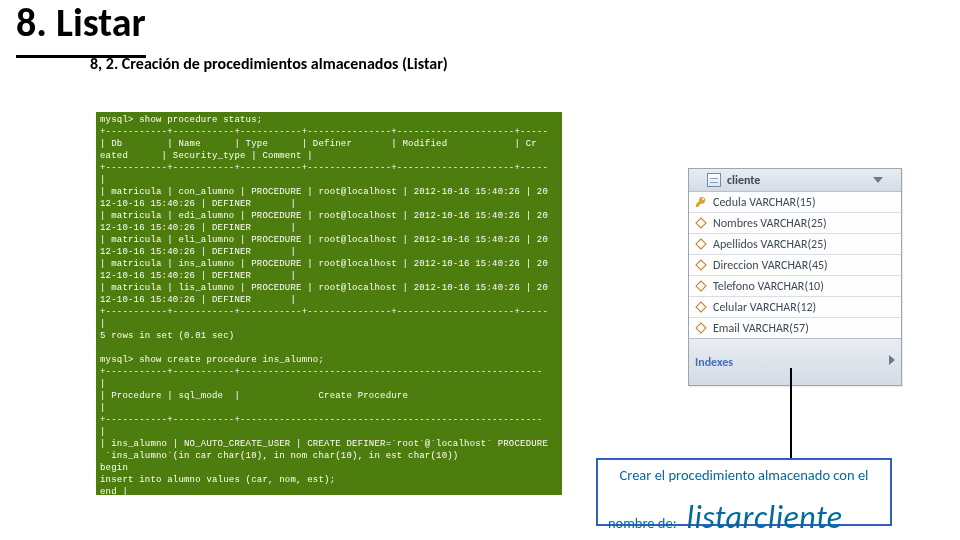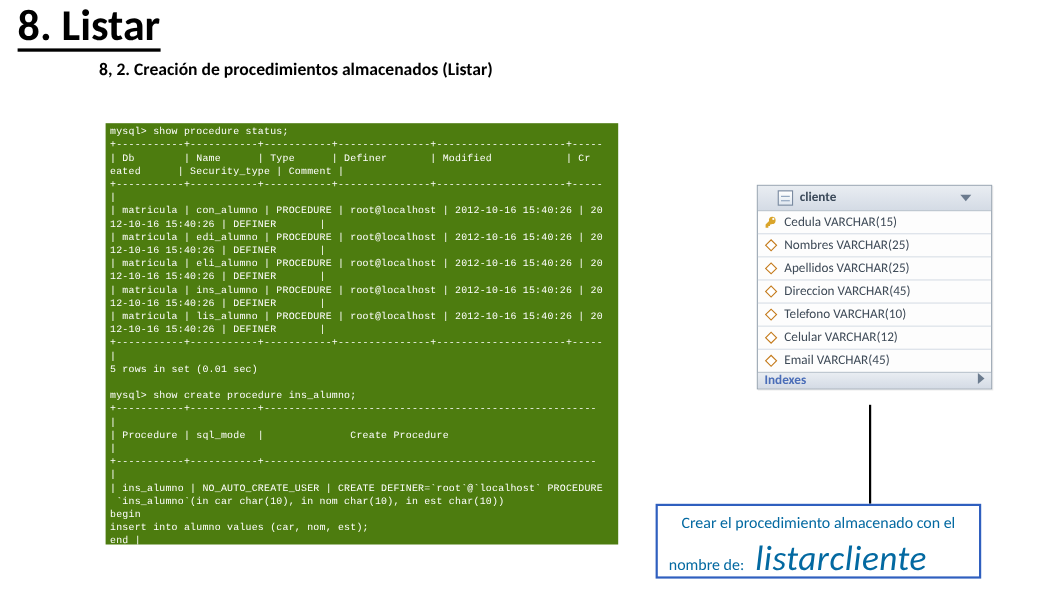--- a/index.html
+++ b/index.html
@@ -12,21 +12,21 @@
     overflow: hidden;
   }
   .title {
     position: absolute;
     left: 16px;
     top: 2px;
     font-size: 40px;
     font-weight: 700;
     color: #000;
     border-bottom: 3px solid #000;
-    padding-bottom: 0px;
+    padding-bottom: 11px;
     line-height: 1.05;
   }
   .subtitle {
     position: absolute;
     left: 90px;
     top: 54px;
     font-size: 16px;
     font-weight: 700;
     color: #000;
   }
@@ -101,21 +101,21 @@
   .ico-diamond {
     width: 8px; height: 8px;
     border: 1px solid #c47a1a;
     transform: rotate(45deg);
     background: #fff;
   }
   .schema-col-name { flex: 1 1 auto; }
   .schema-footer {
     background: linear-gradient(#e9edf2, #d4dbe5);
     border-top: 1px solid #b9c2cc;
-    padding: 0 6px;
+    padding: 16px 6px;
     display: flex;
     align-items: flex-start;
     color: #4a6db8;
     font-weight: 600;
   }
   .schema-footer .chev-r {
     margin-left: auto;
     width: 0; height: 0;
     border-top: 5px solid transparent;
     border-bottom: 5px solid transparent;
@@ -143,21 +143,21 @@
   }
   .callout-box .line1 {
     font-size: 14.5px;
     line-height: 1.35;
   }
   .callout-box .line2 {
     font-size: 14.5px;
     display: flex;
     align-items: baseline;
     gap: 10px;
-    margin-top: 2px;
+    margin-top: 12px;
   }
   .callout-box .proc-name {
     font-size: 32px;
     font-weight: 400;
     letter-spacing: 0.5px;
     font-style: italic;
   }
 </style>
 </head>
 <body>
@@ -243,21 +243,21 @@
     <div class="schema-row">
       <span class="ico">
           <span class="ico-diamond"></span>
         </span>
       <span class="schema-col-name">Celular VARCHAR(12)</span>
     </div>
     <div class="schema-row">
       <span class="ico">
           <span class="ico-diamond"></span>
         </span>
-      <span class="schema-col-name">Email VARCHAR(45)</span>
+      <span class="schema-col-name">Email VARCHAR(57)</span>
     </div>
   </div>
   <div class="schema-footer">
     <span>Indexes</span>
     <span class="chev-r"></span>
   </div>
 </div>
 
 <div class="callout-line"></div>
 <div class="callout-box">

